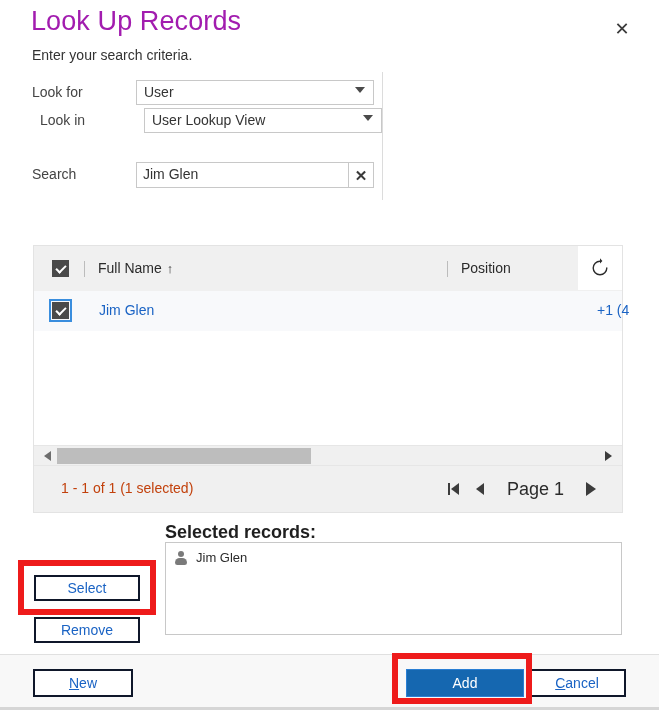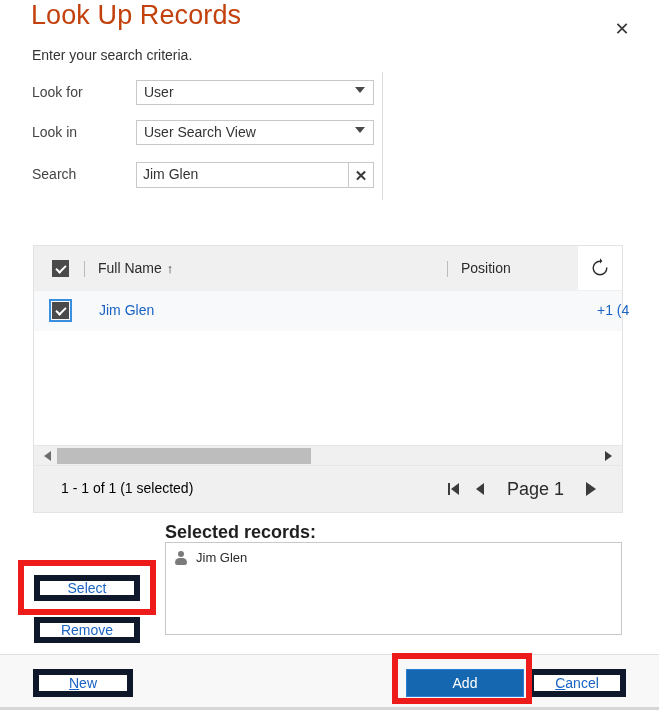--- a/index.html
+++ b/index.html
@@ -19,24 +19,24 @@
   
   .dlg-header {
     position: absolute;
     left: 0; top: 0;
     width: 659px;
     height: 70px;
   }
   .dlg-title {
     position: absolute;
     left: 31px;
-    top: 0;
+    top: 6px;
     font-size: 27px;
     font-weight: 400;
-    color: #c2410c;
+    color: #a21caf;
     letter-spacing: 0.1px;
     white-space: nowrap;
   }
   .dlg-subtitle {
     position: absolute;
     left: 32px;
     top: 47px;
     font-size: 14px;
     color: #333333;
     white-space: nowrap;
@@ -306,21 +306,21 @@
     width: 588px;
     height: 46px;
     background: #f0f0f0;
     border-top: 1px solid #e6e6e6;
   }
   .pager-count {
     position: absolute;
     left: 27px;
     top: 14px;
     font-size: 14px;
-    color: #000000;
+    color: #c2410c;
     white-space: nowrap;
   }
   .pager-nav {
     position: absolute;
     right: 18px;
     top: 12px;
     display: flex;
     align-items: center;
     gap: 0px;
   }
@@ -423,21 +423,21 @@
     background: #7a7a7a;
   }
   .sel-item-text {
     font-size: 13px;
     color: #2b2b2b;
     white-space: nowrap;
   }
 
   
   .btn-outline {
-    border: 6px solid #0f172a;
+    border: 2px solid #0f172a;
     background: #ffffff;
     color: #1a63c4;
     font-size: 14px;
     font-family: "Liberation Sans", sans-serif;
     display: flex;
     align-items: center;
     justify-content: center;
     cursor: pointer;
     box-sizing: border-box;
     padding: 0;
@@ -540,24 +540,24 @@
   <div class="crit-divider"></div>
 
   <div class="field-row" style="top:8px; width:340px;">
     <span class="lbl">Look for</span>
     <div class="sel-box">
       <span class="sel-val">User</span>
       <span class="caret"></span>
     </div>
   </div>
 
-  <div class="field-row" style="top:48px; width:340px;">
+  <div class="field-row" style="top:36px; width:340px;margin-left:8px;">
     <span class="lbl">Look in</span>
     <div class="sel-box">
-      <span class="sel-val">User Search View</span>
+      <span class="sel-val">User Lookup View</span>
       <span class="caret"></span>
     </div>
   </div>
 
   <div class="field-row" style="top:90px; width:340px;">
     <span class="lbl">Search</span>
     <div class="search-box">
       <span class="sval">Jim Glen</span>
       <span class="search-clear">✕</span>
     </div>

